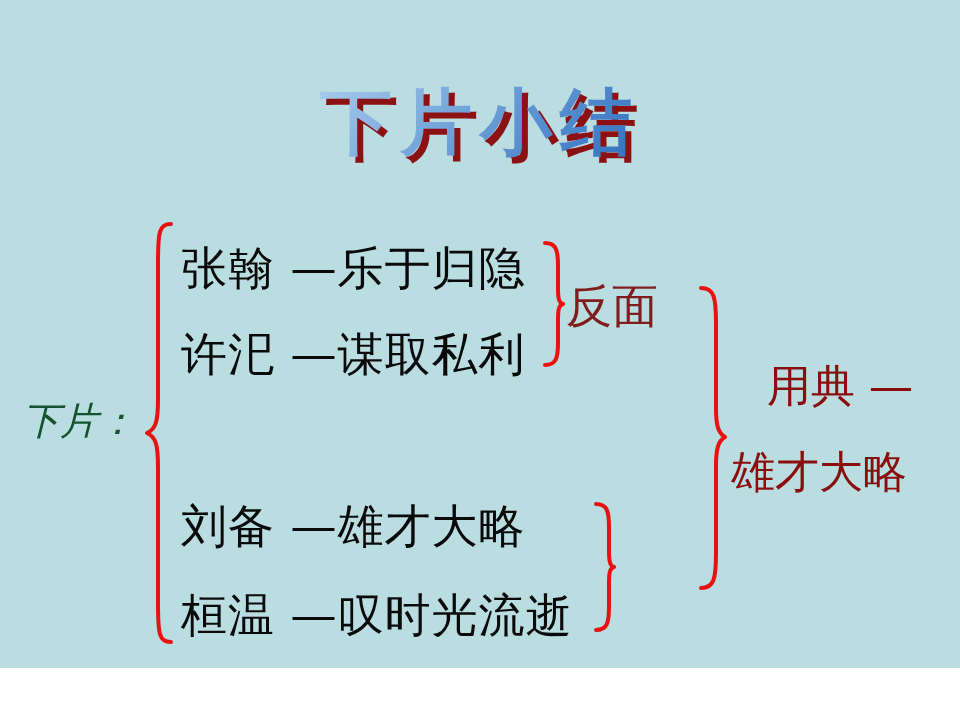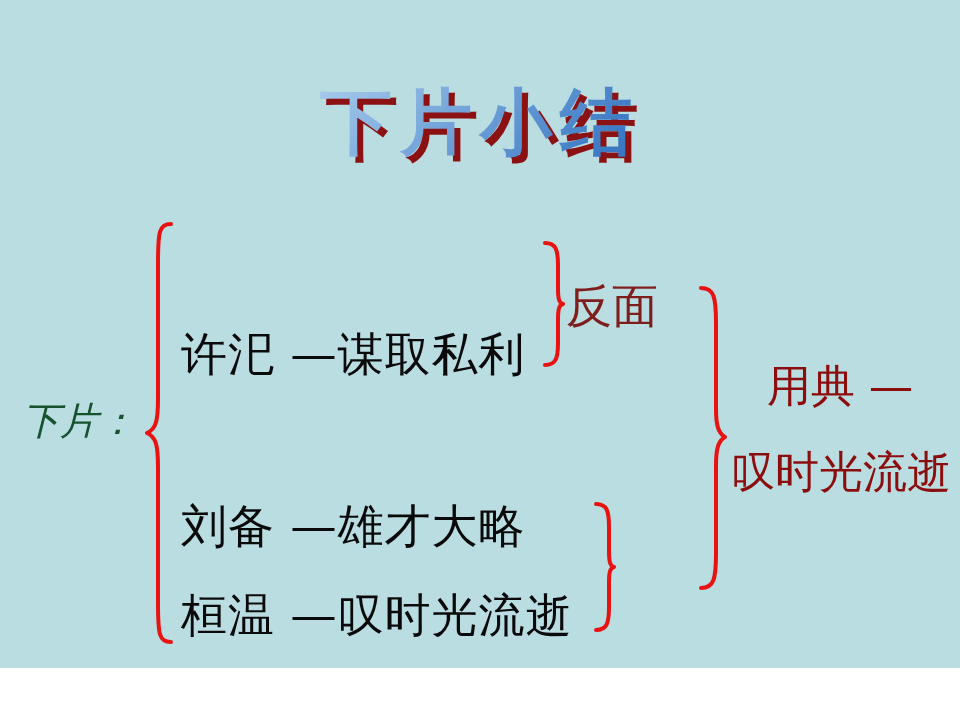--- a/index.html
+++ b/index.html
@@ -103,34 +103,35 @@
     <div class="title-layer title-shadow">下片小结</div>
     <div class="title-layer title-main">下片小结</div>
   </div>
 
   <div class="section-label">下片：</div>
 
   <svg class="brace brace-left-big" width="30" height="424" viewBox="0 0 30 424">
     <path d="M28 3 C16 3 15 11 15 42 L15 178 C15 200 13 208 4 212 C13 216 15 224 15 246 L15 382 C15 413 16 421 28 421"></path>
   </svg>
 
+  <div class="row row1">张翰 —乐于归隐</div>
   <div class="row row2">许汜 —谋取私利</div>
 
   <svg class="brace brace-small-1" width="24" height="126" viewBox="0 0 24 126">
     <path d="M3 2 C14 2 16 9 16 24 L16 47 C16 58 17 62 21 63 C17 64 16 68 16 79 L16 102 C16 117 14 124 3 124"></path>
   </svg>
   <div class="tag tag1">反面</div>
 
   <div class="row row3">刘备 —雄才大略</div>
   <div class="row row4">桓温 —叹时光流逝</div>
 
   <svg class="brace brace-small-2" width="24" height="130" viewBox="0 0 24 130">
     <path d="M3 2 C14 2 16 9 16 25 L16 49 C16 60 17 64 21 65 C17 66 16 70 16 81 L16 105 C16 121 14 128 3 128"></path>
   </svg>
 
   <svg class="brace brace-right-big" width="30" height="304" viewBox="0 0 30 304">
     <path d="M3 2 C16 2 18 11 18 37 L18 122 C18 139 20 147 27 151 C20 155 18 163 18 180 L18 267 C18 293 16 302 3 302"></path>
   </svg>
 
   <div class="conclusion-line concl1">用典 —</div>
-  <div class="conclusion-line concl2">叹时光流逝</div>
+  <div class="conclusion-line concl2">雄才大略</div>
 
 </div>
 
 </body></html>

